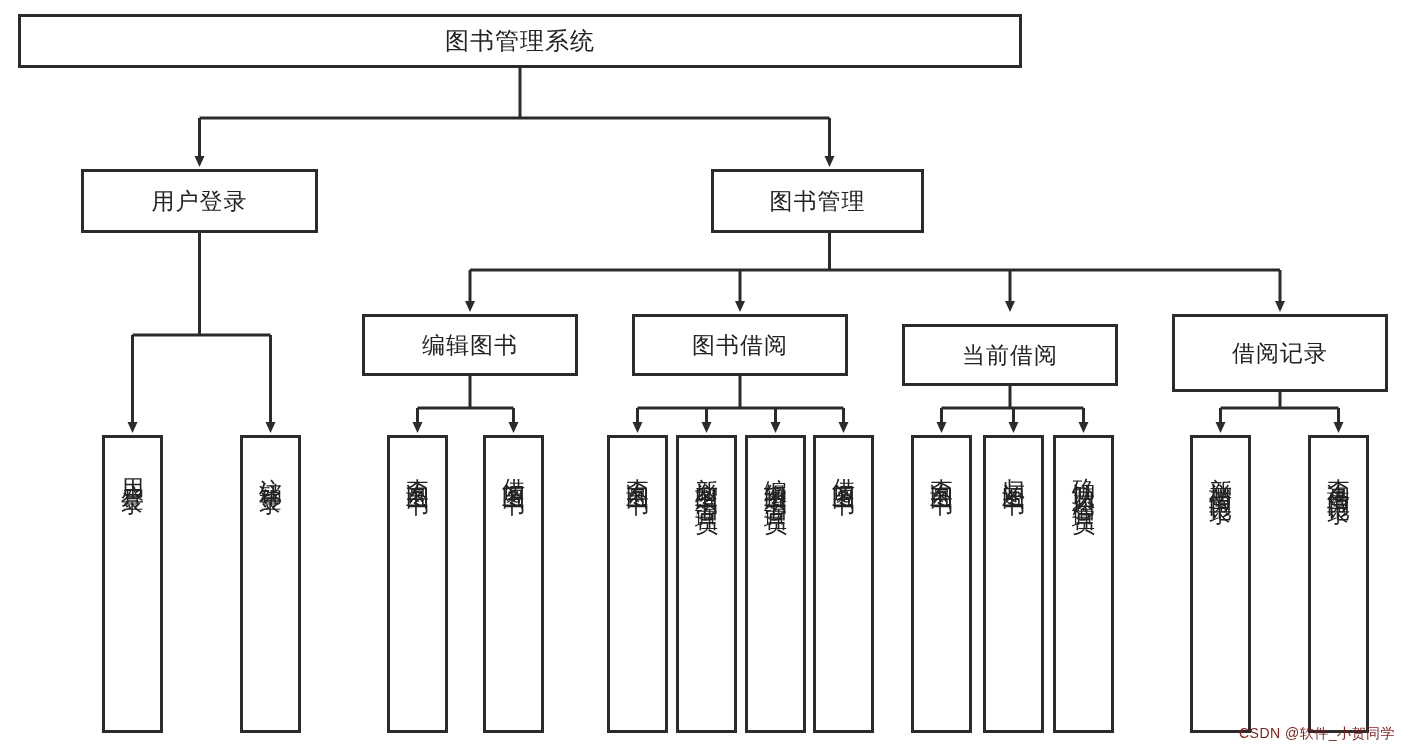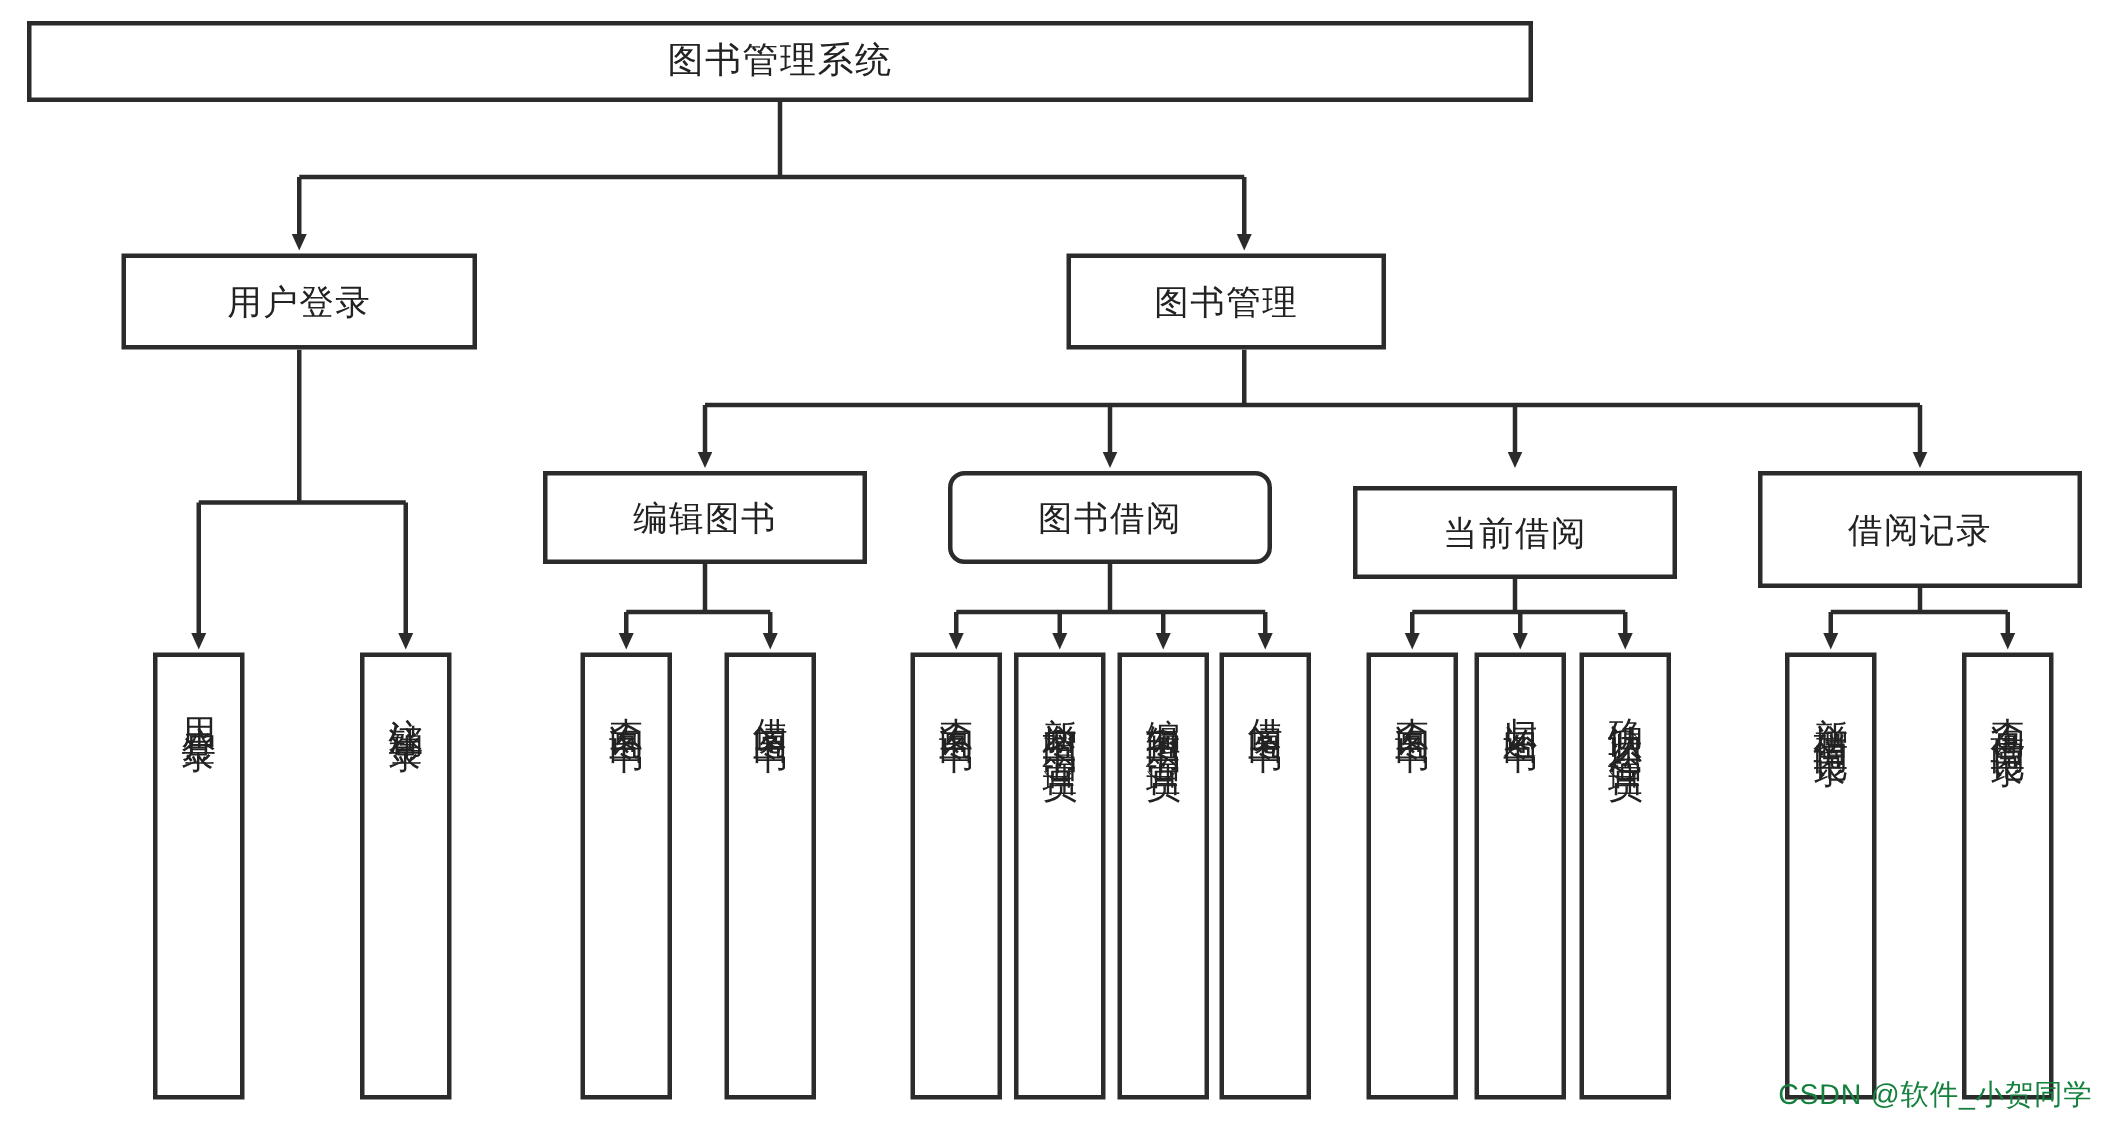--- a/index.html
+++ b/index.html
@@ -54,22 +54,22 @@
     letter-spacing: 5px;
     line-height: 1;
     white-space: nowrap;
     max-height: 270px;
   }
   #root-node .label { font-size: 24px; text-align: center; }
   .watermark {
     position: absolute;
     right: 10px;
     bottom: 4px;
-    font-size: 19px;
-    color: #15803d;
+    font-size: 14px;
+    color: #7f1d1d;
     letter-spacing: 0.5px;
     white-space: nowrap;
     z-index: 3;
   }
 </style>
 </head>
 <body>
 
 <div id="canvas">
 
@@ -122,21 +122,21 @@
       </div>
       <div class="node" style="left: 81px; top: 169px; width: 237px; height: 64px;">
         <span class="label">用户登录</span>
       </div>
       <div class="node" style="left: 711px; top: 169px; width: 213px; height: 64px;">
         <span class="label">图书管理</span>
       </div>
       <div class="node" style="left: 362px; top: 314px; width: 216px; height: 62px;">
         <span class="label">编辑图书</span>
       </div>
-      <div class="node" style="left: 632px; top: 314px; width: 216px; height: 62px; border-radius: 11px;">
+      <div class="node" style="left: 632px; top: 314px; width: 216px; height: 62px;">
         <span class="label">图书借阅</span>
       </div>
       <div class="node" style="left: 902px; top: 324px; width: 216px; height: 62px;">
         <span class="label">当前借阅</span>
       </div>
       <div class="node" style="left: 1172px; top: 314px; width: 216px; height: 78px;">
         <span class="label">借阅记录</span>
       </div>
       <div class="node vertical" style="left: 102px; top: 435px; width: 61px; height: 298px;">
         <span class="label">用户登录</span>

